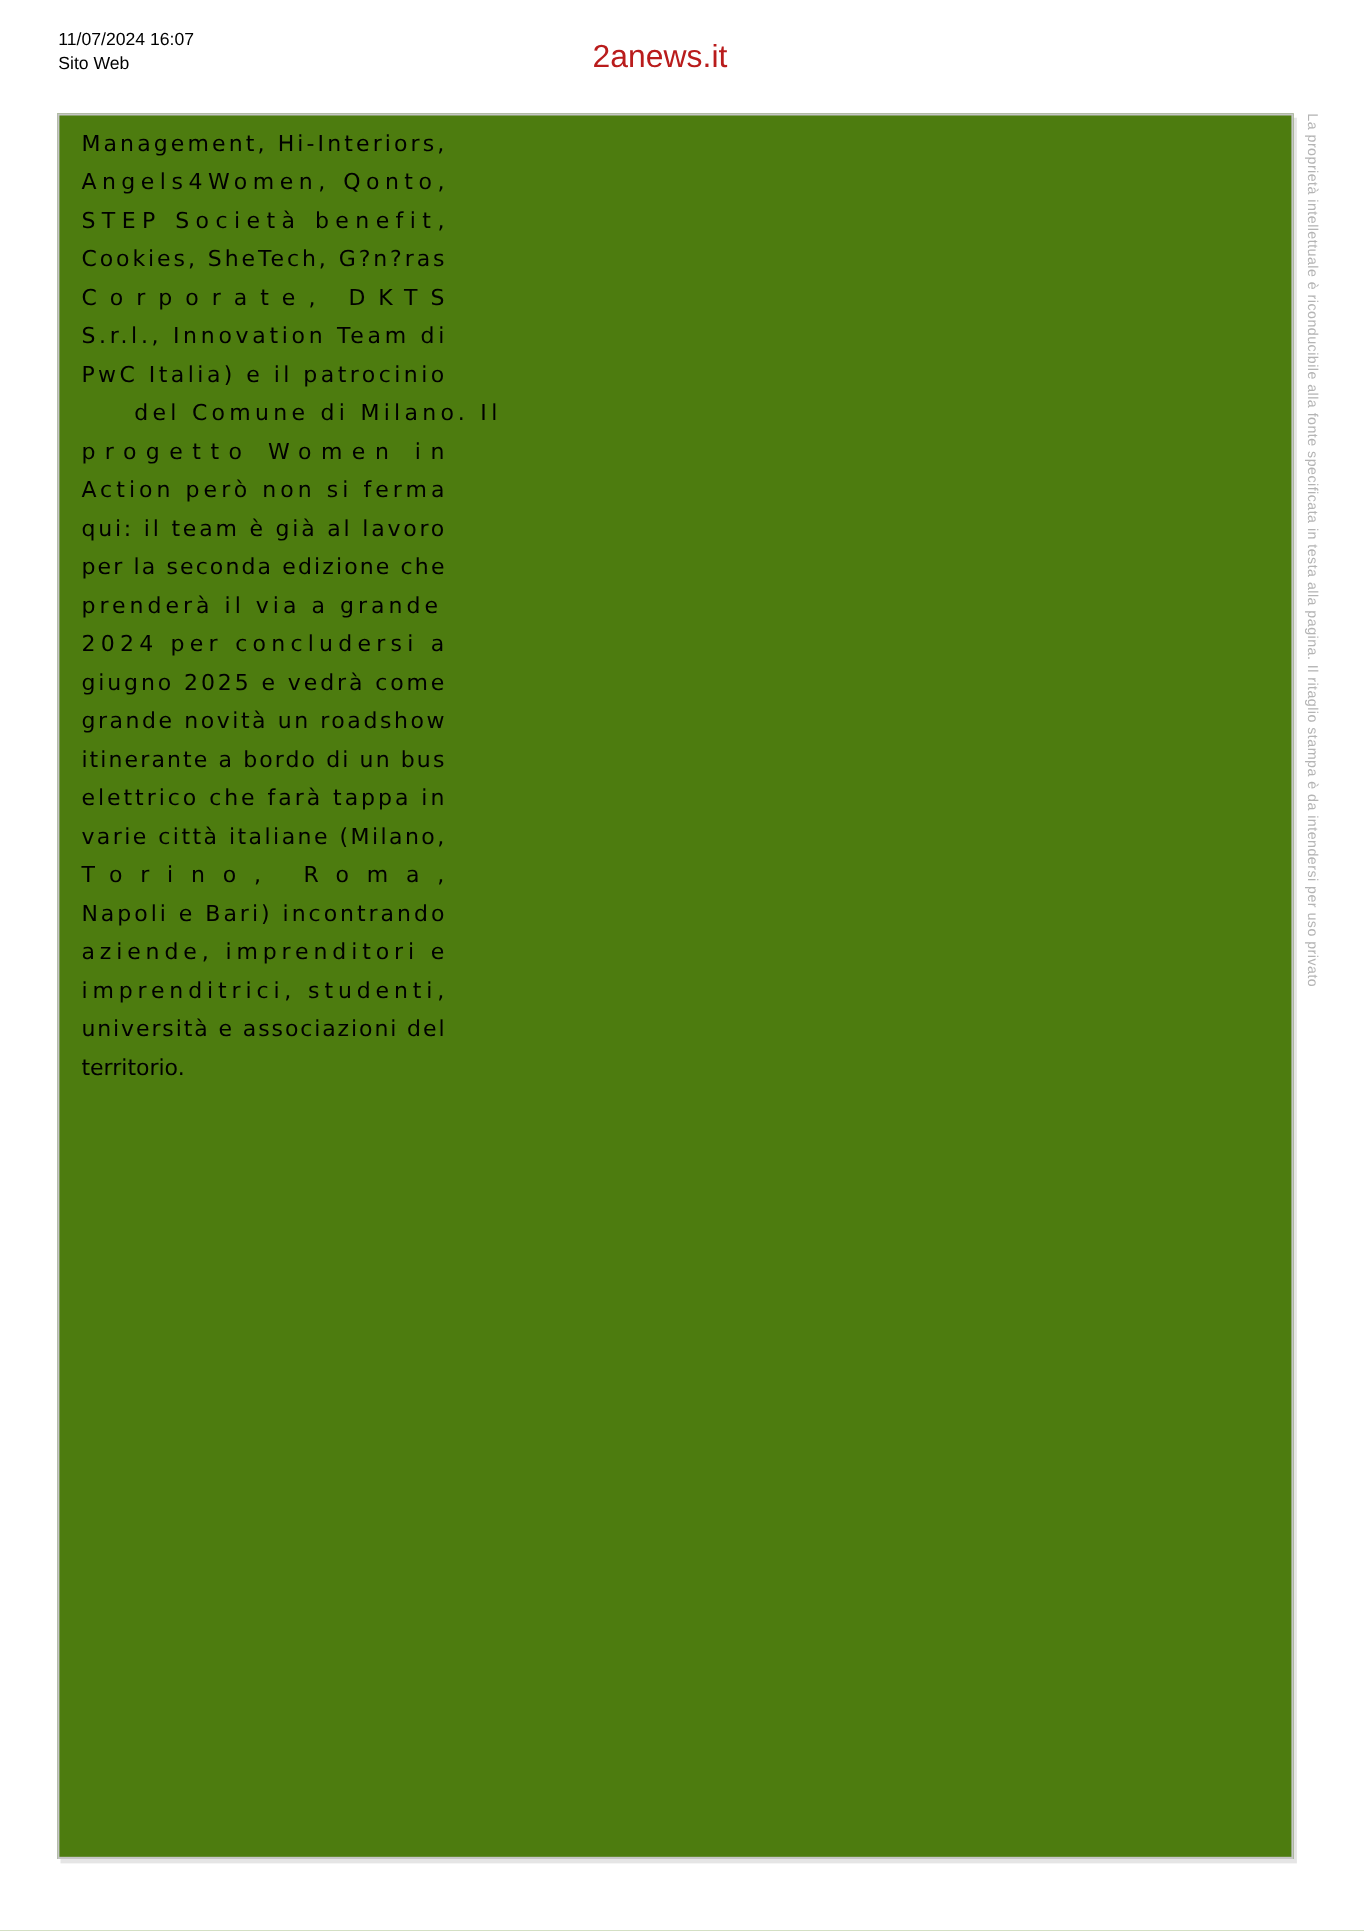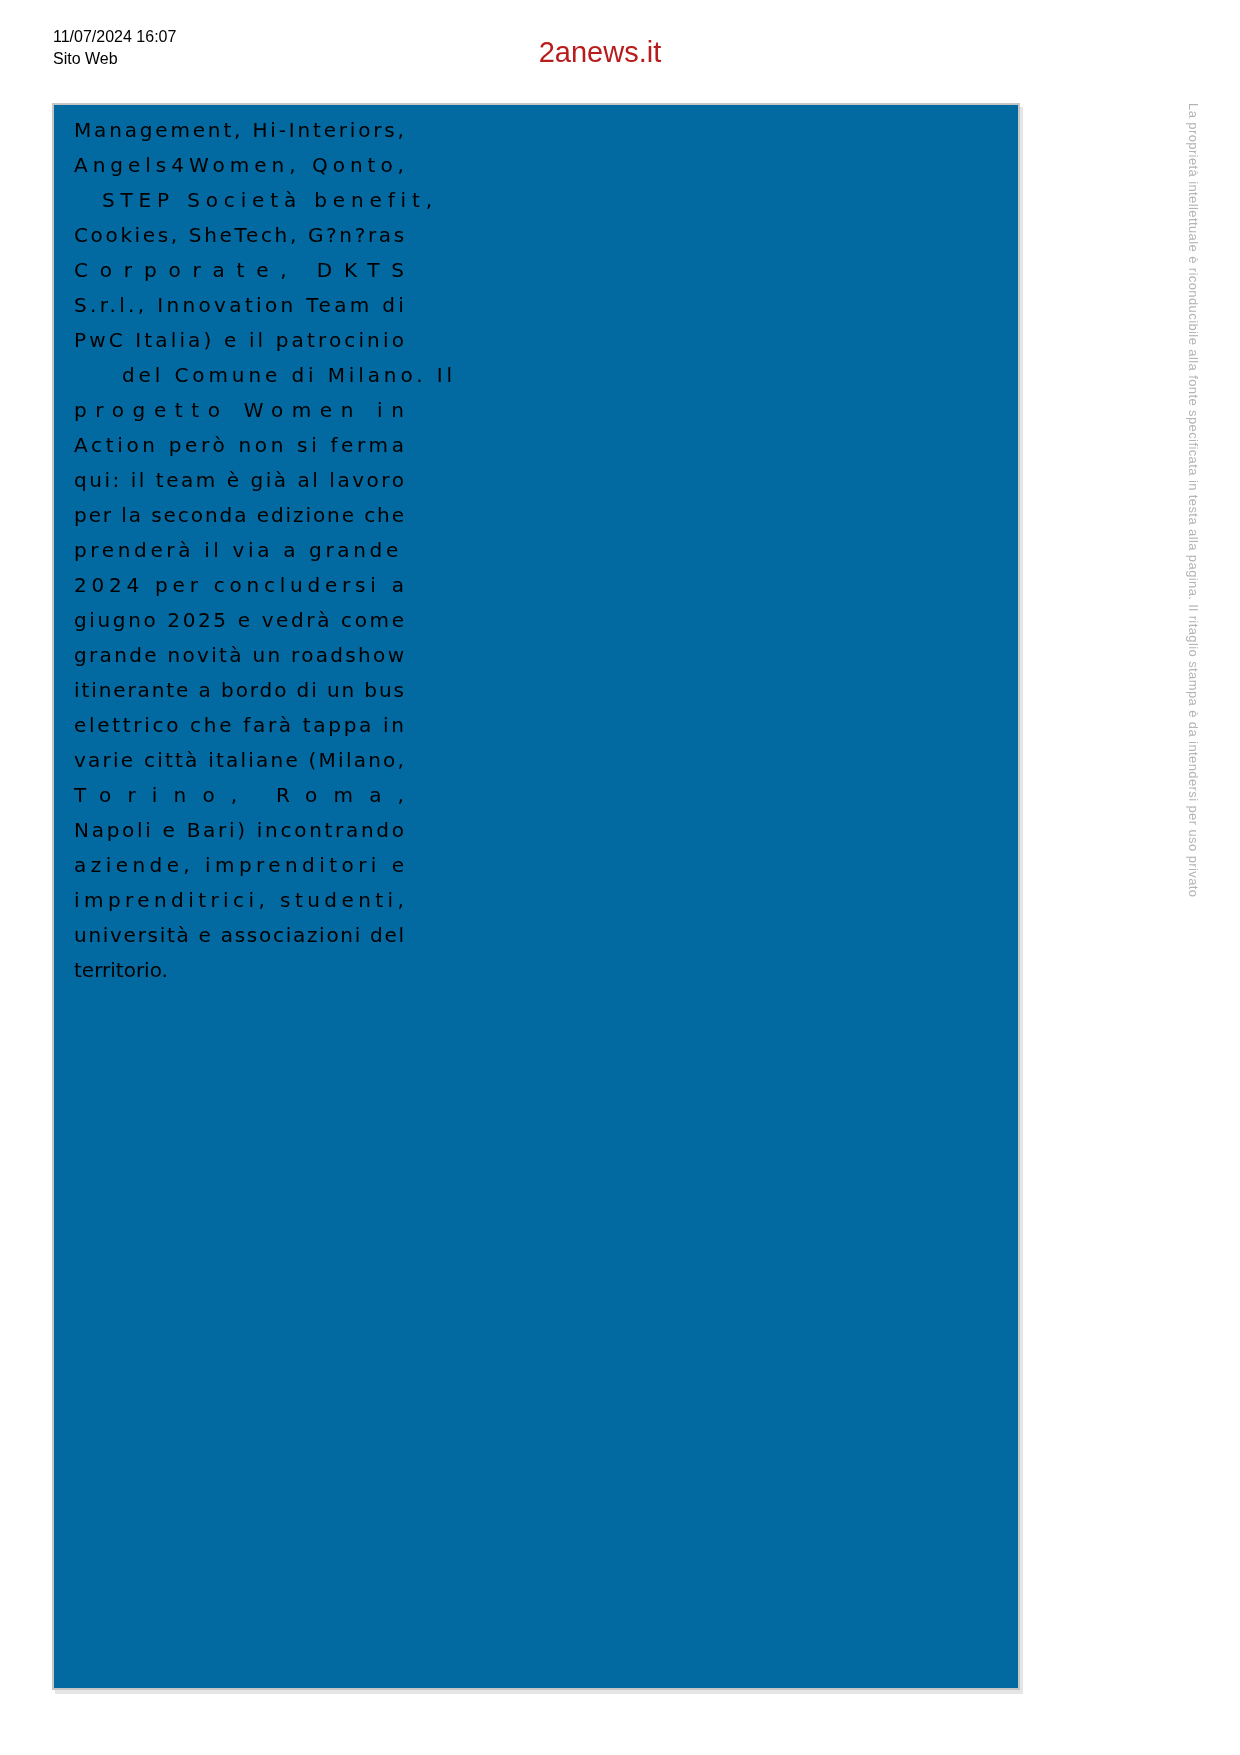--- a/index.html
+++ b/index.html
@@ -37,24 +37,24 @@
     font-size: 29px;
     color: #b91c1c;
     white-space: nowrap;
   }
 
   
   .clip-box {
     position: absolute;
     left: 52px;
     top: 103px;
-    width: 968px;
+    width: 1124px;
     height: 1587px;
     box-sizing: border-box;
-    background: #0369a1;
+    background: #4d7c0f;
     border: 2px solid #c6c6c6;
     box-shadow: 3px 4px 0 rgba(0,0,0,0.10);
   }
 
   
   .article-text {
     position: absolute;
     left: 20px;
     top: 8px;
     width: 330px;
@@ -87,21 +87,21 @@
   <div>11/07/2024 16:07</div>
   <div>Sito Web</div>
 </div>
 
 <div class="site-title">2anews.it</div>
 
 <div class="clip-box">
   <div class="article-text">
       <div class="text-line" style="letter-spacing: 2.83px;"><span>Management, Hi-Interiors,</span></div>
       <div class="text-line" style="letter-spacing: 4.99px;"><span>Angels4Women, Qonto,</span></div>
-      <div class="text-line" style="letter-spacing: 5.85px; margin-left: 28px;"><span>STEP Società benefit,</span></div>
+      <div class="text-line" style="letter-spacing: 5.85px;"><span>STEP Società benefit,</span></div>
       <div class="text-line" style="letter-spacing: 2.65px;"><span>Cookies, SheTech, G?n?ras</span></div>
       <div class="text-line" style="letter-spacing: 11.82px;"><span>Corporate, DKTS</span></div>
       <div class="text-line" style="letter-spacing: 3.35px;"><span>S.r.l., Innovation Team di</span></div>
       <div class="text-line" style="letter-spacing: 3.14px;"><span>PwC Italia) e il patrocinio</span></div>
       <div class="text-line" style="letter-spacing: 3.89px; margin-left: 48px;"><span>del Comune di Milano. Il</span></div>
       <div class="text-line" style="letter-spacing: 8.63px;"><span>progetto Women in</span></div>
       <div class="text-line" style="letter-spacing: 3.67px;"><span>Action però non si ferma</span></div>
       <div class="text-line" style="letter-spacing: 2.54px;"><span>qui: il team è già al lavoro</span></div>
       <div class="text-line" style="letter-spacing: 1.93px;"><span>per la seconda edizione che</span></div>
       <div class="text-line" style="letter-spacing: 3.65px;"><span>prenderà il via a grande</span></div>

